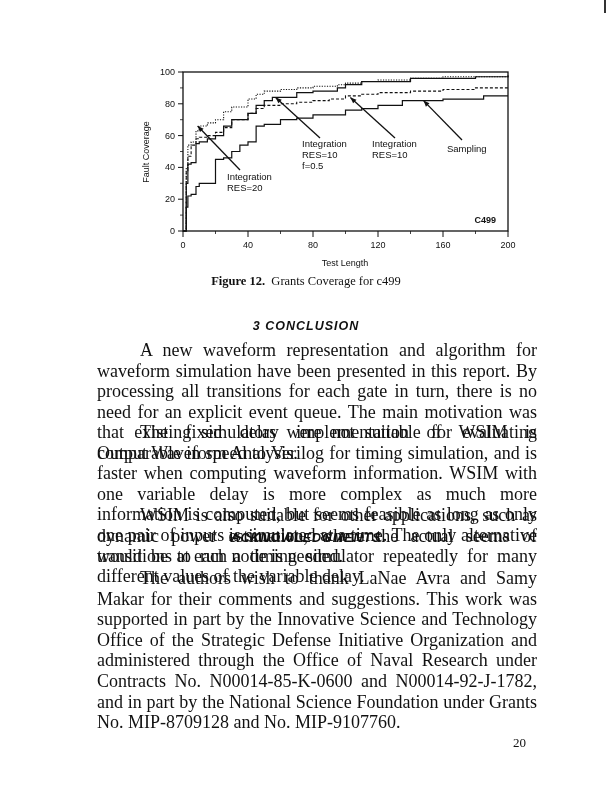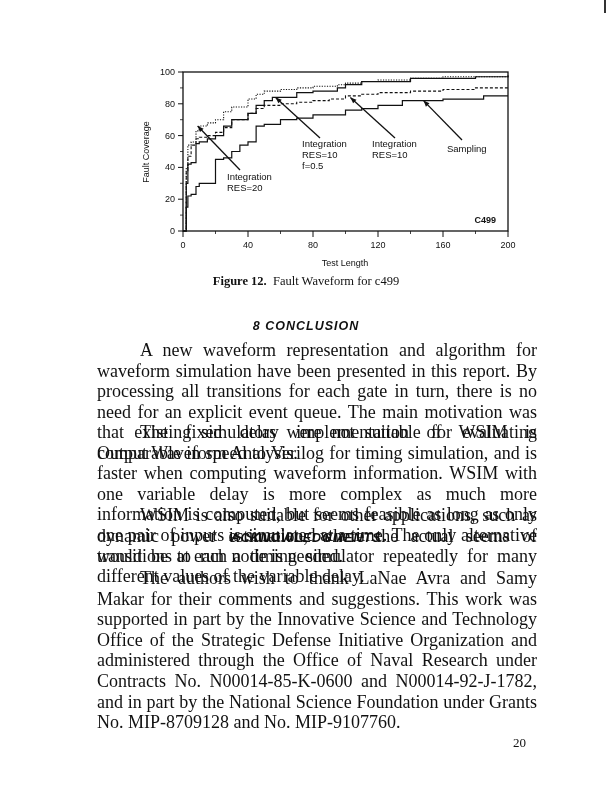--- a/index.html
+++ b/index.html
@@ -78,24 +78,24 @@
       <polygon points="423.5,100.62 425.90680588127805,106.65798687062545 429.4820610908115,103.16262563225479" fill="#111"></polygon>
       <text x="447" y="152" class="anno">Sampling</text>
     </g>
   <text id="ylabel" class="axis-text" transform="translate(149,152) rotate(-90)" text-anchor="middle">Fault Coverage</text>
   <text id="xlabel" class="axis-text" x="345" y="266" text-anchor="middle" font-size="9.5">Test Length</text>
   <text id="c499" class="axis-text" x="496" y="223" text-anchor="end" font-weight="bold" font-size="11.5">C499</text>
 </svg>
 
 <div class="caption">
   <b>Figure 12.</b>&nbsp;
-  <span>Fault Waveform for c499</span>
+  <span>Grants Coverage for c499</span>
 </div>
 
-<div class="heading" style="top:319px;">8   CONCLUSION</div>
+<div class="heading" style="top:319px;">3   CONCLUSION</div>
 
 <div class="para" style="top:340px;"><span class="ind"></span><span>A new waveform representation and algorithm for waveform simulation have been presented in this report. By processing all transitions for each gate in turn, there is no need for an explicit event queue. The main motivation was that existing simulators were not suitable for evaluating Output Waveform Analysis.</span></div>
 <div class="para" style="top:422px;"><span class="ind"></span><span>The fixed delay implementation of WSIM is comparable in speed to Verilog for timing simulation, and is faster when computing waveform information. WSIM with one variable delay is more complex as much more information is computed, but seems feasible as long as only one pair of inputs is simulated at a time. The only alternative would be to run a timing simulator repeatedly for many different values of the variable delay.</span></div>
 <div class="para" style="top:505px;"><span class="ind"></span><span>WSIM is also suitable for other applications, such as dynamic power estimation, where the actual seems of transitions at each node is needed.</span></div>
 
 <div class="heading" style="top:531px;">ACKNOWLEDGMENTS</div>
 
 <div class="para" style="top:568px;"><span class="ind"></span><span>The authors wish to thank LaNae Avra and Samy Makar for their comments and suggestions. This work was supported in part by the Innovative Science and Technology Office of the Strategic Defense Initiative Organization and administered through the Office of Naval Research under Contracts No. N00014-85-K-0600 and N00014-92-J-1782, and in part by the National Science Foundation under Grants No. MIP-8709128 and No. MIP-9107760.</span></div>
 
 <div class="pagenum">20</div>

